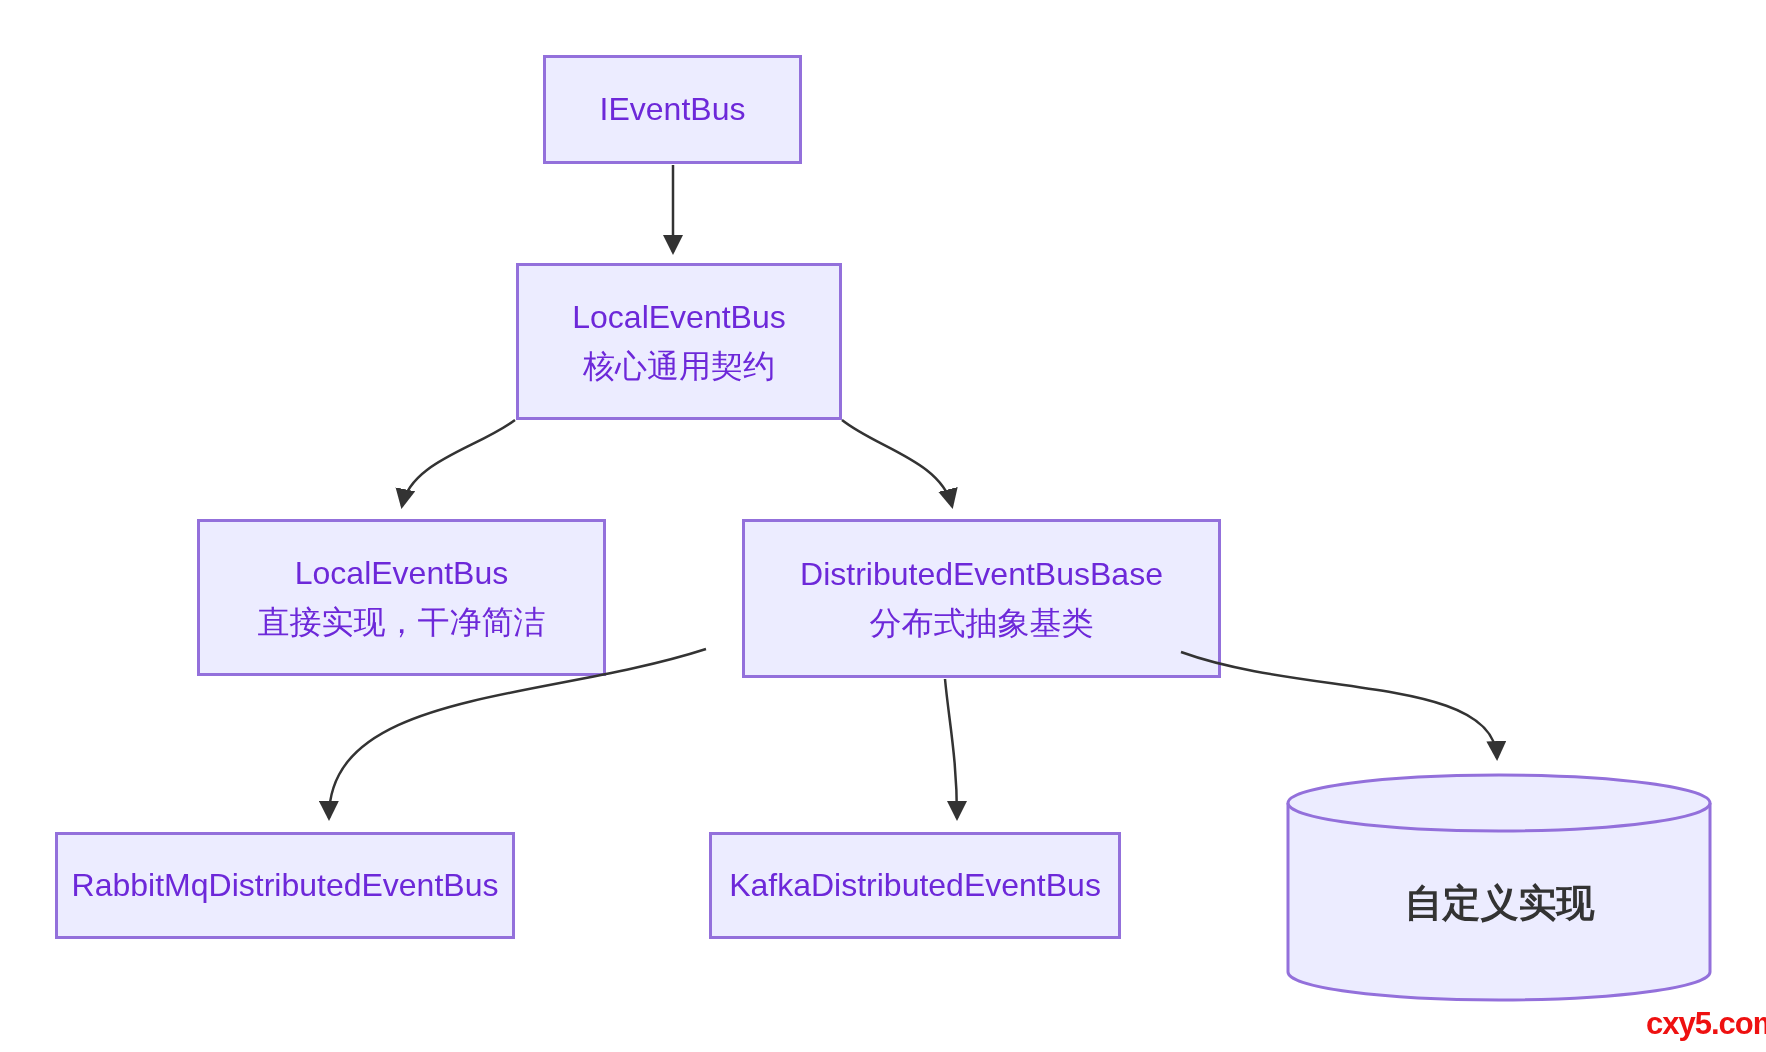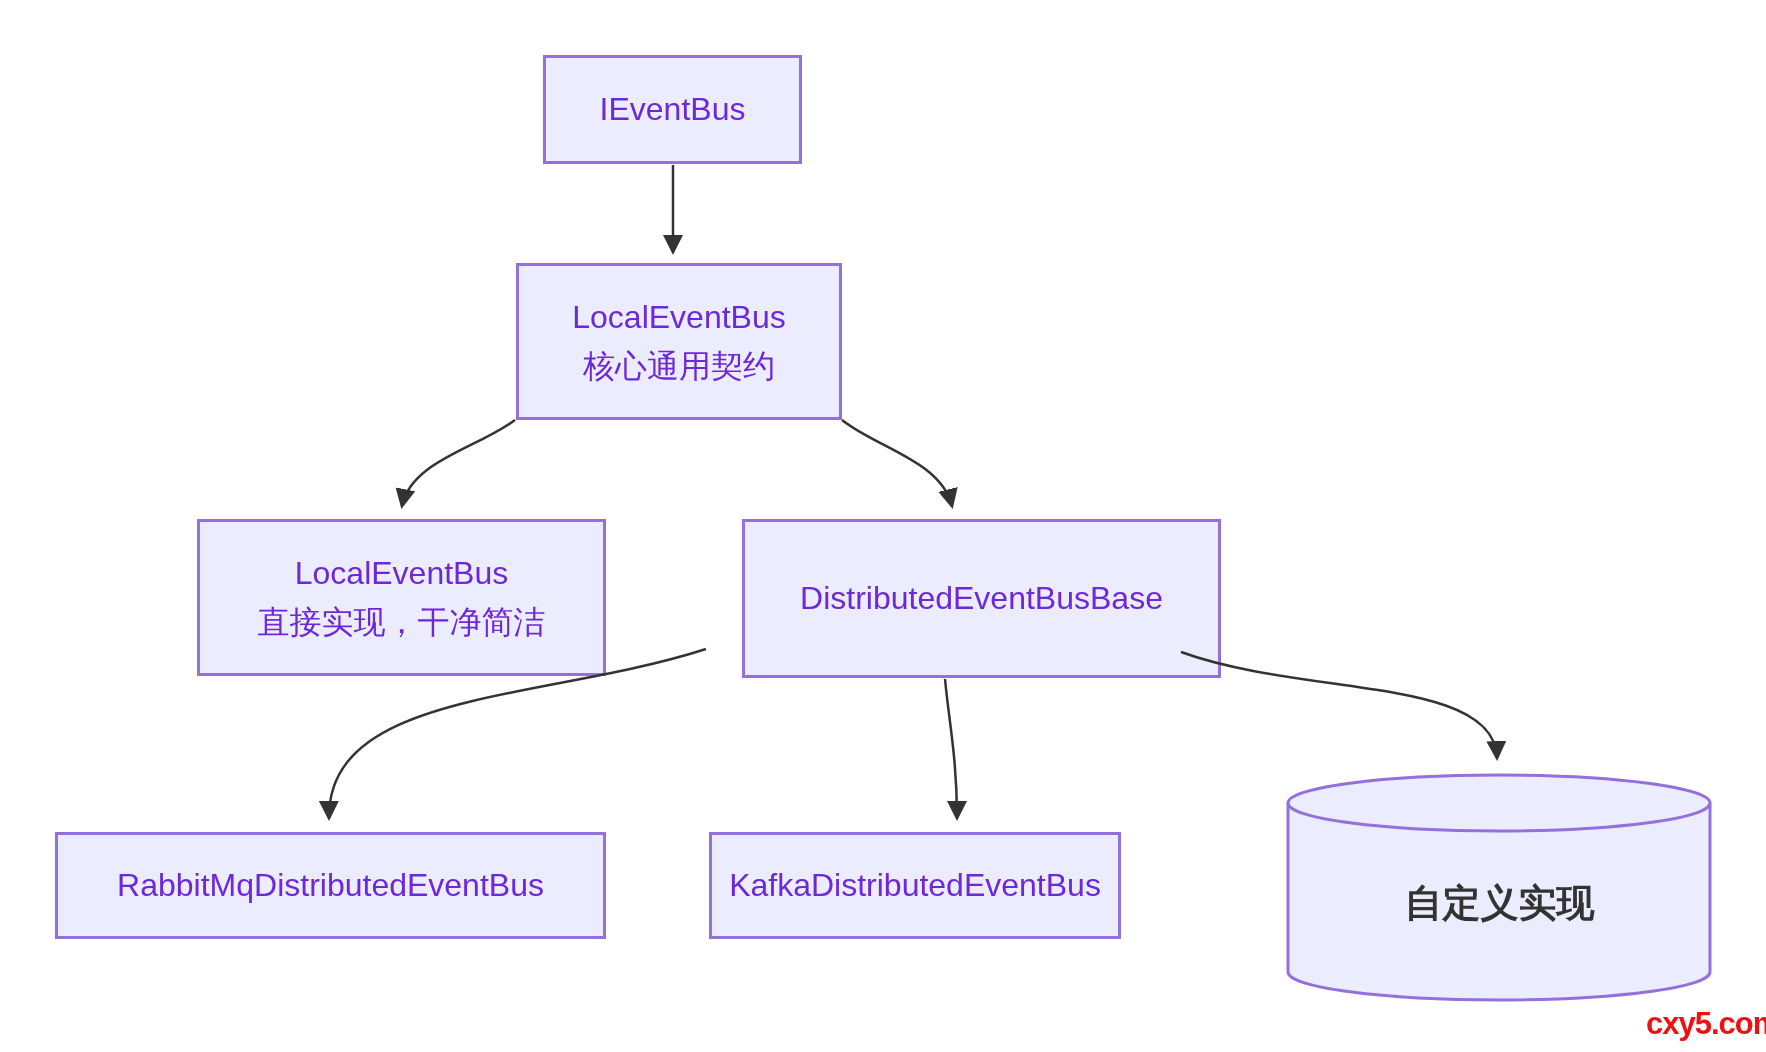--- a/index.html
+++ b/index.html
@@ -69,23 +69,24 @@
     <span>核心通用契约</span>
   </div>
 
   <div class="node" style="left:197px;top:519px;width:409px;height:157px;">
     <span>LocalEventBus</span>
     <span>直接实现，干净简洁</span>
   </div>
 
   <div class="node" style="left:742px;top:519px;width:479px;height:159px;">
     <span>DistributedEventBusBase</span>
+    <span>分布式抽象基类</span>
   </div>
 
-  <div class="node" style="left:55px;top:832px;width:551px;height:107px;">
+  <div class="node" style="left:55px;top:832px;width:460px;height:107px;">
     <span>RabbitMqDistributedEventBus</span>
   </div>
 
   <div class="node" style="left:709px;top:832px;width:412px;height:107px;">
     <span>KafkaDistributedEventBus</span>
   </div>
 
   <div class="cyl-text" style="left:1289px;top:843px;width:421px;height:120px;">
     <span class="cyl-title">自定义实现</span>
   </div>

